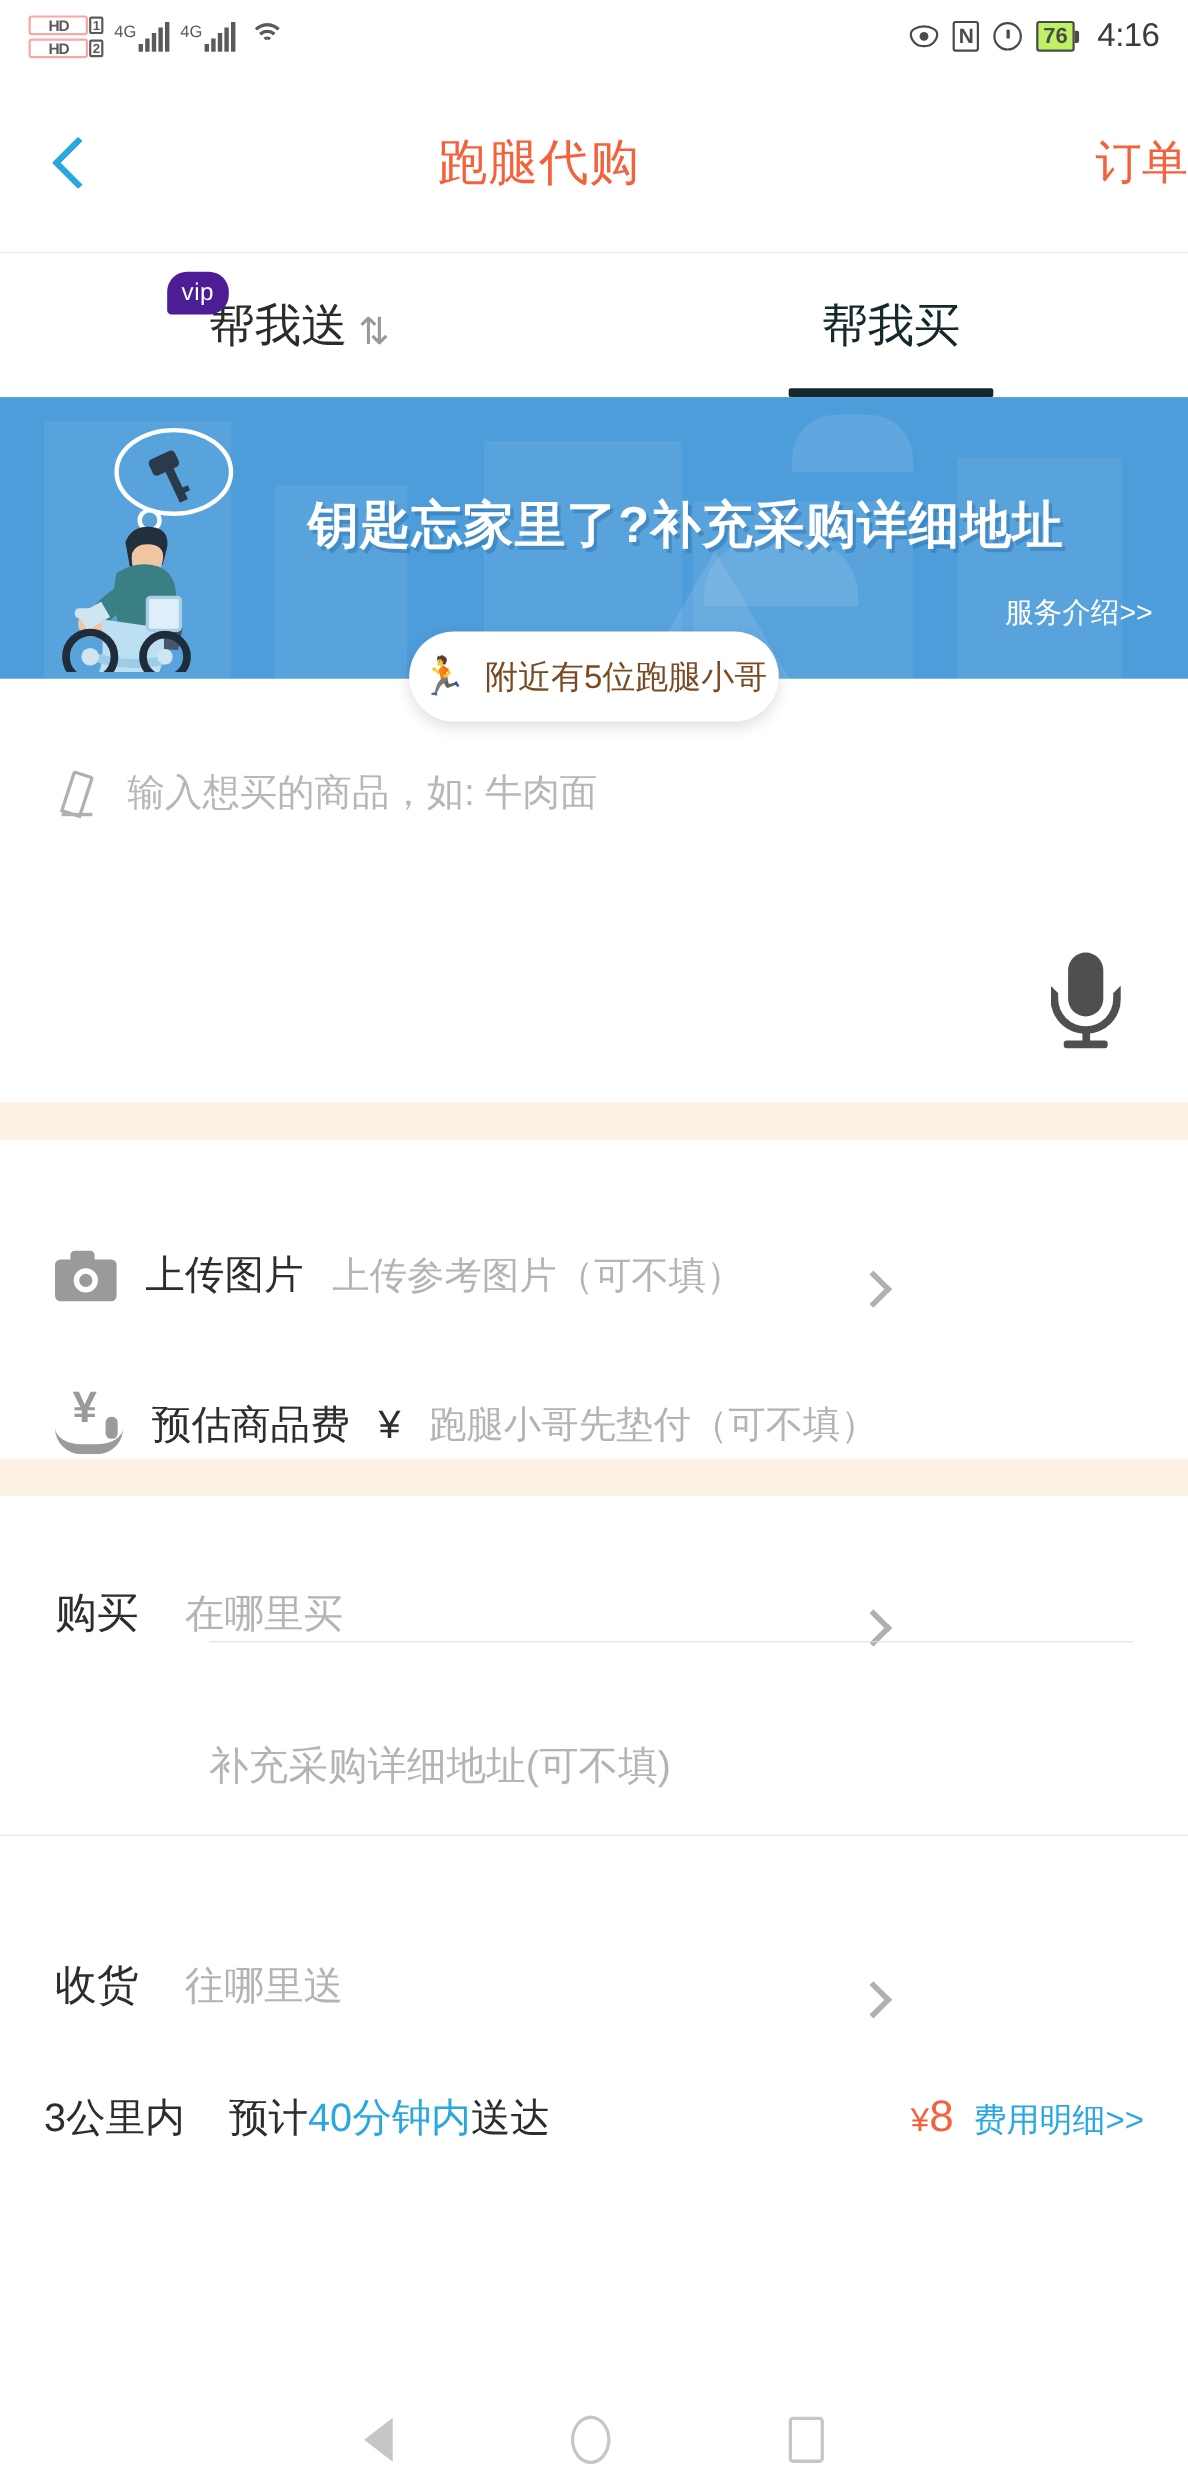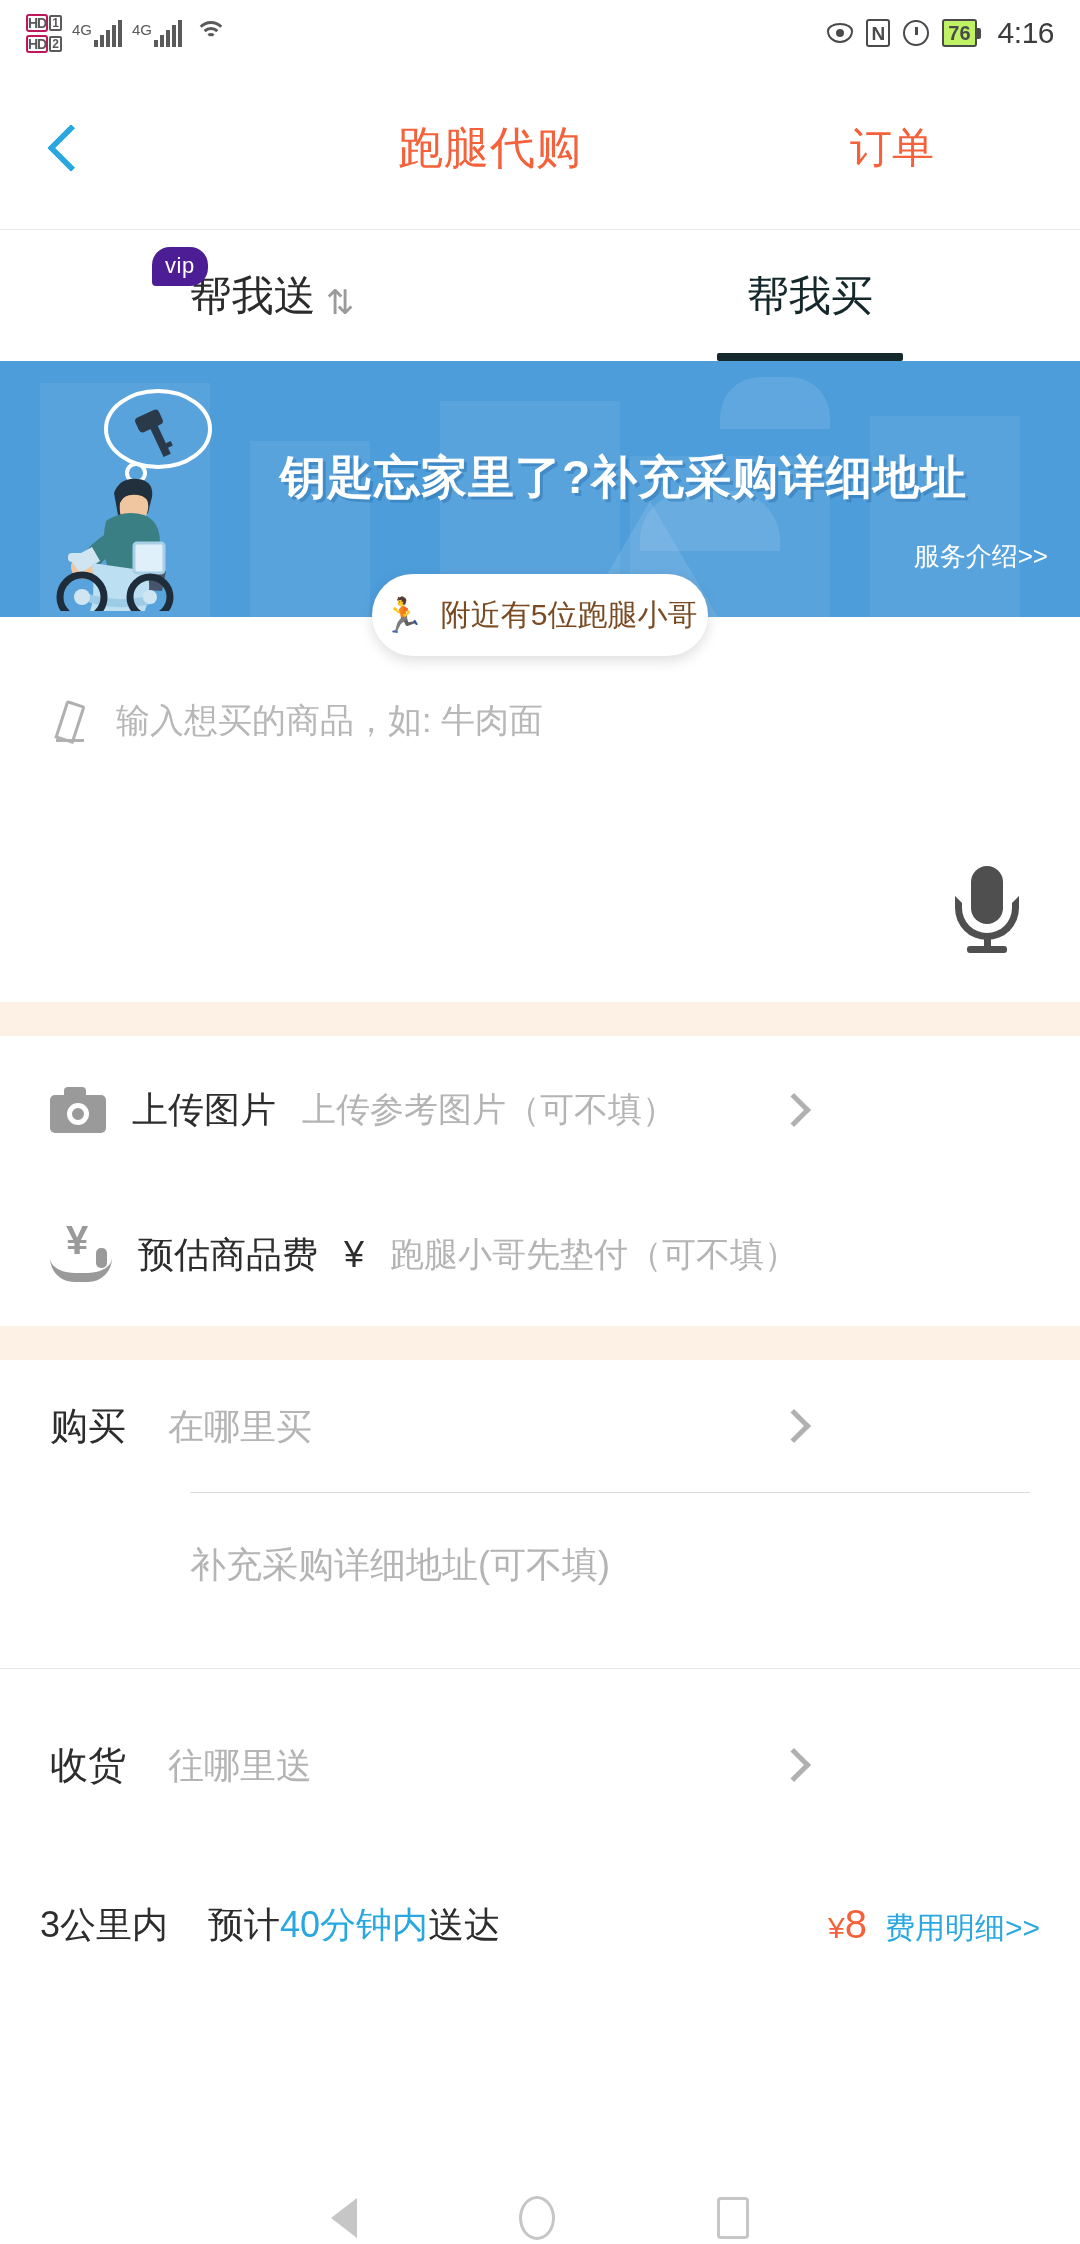--- a/index.html
+++ b/index.html
@@ -17,21 +17,21 @@
     display:flex; align-items:center; justify-content:space-between;
     padding:0 26px;
   }
   .sb-left { display:flex; align-items:center; gap:6px; }
   .hd-stack { display:flex; flex-direction:column; gap:3px; }
   .hd-box {
     display:flex; align-items:center; gap:1px;
     font-size:15px; font-weight:bold; color:#5a5a5a; line-height:1;
   }
   .hd-tag {
-    border:2px solid #be185d; border-radius:3px; padding:0px 0;
+    border:2px solid #fca5a5; border-radius:3px; padding:0px 16px;
     font-size:14px; letter-spacing:-1px;
   }
   .hd-num { font-size:12px; border:2px solid #5a5a5a; border-radius:2px; padding:0 1px; }
   .sig-grp { display:flex; align-items:flex-end; gap:2px; margin-left:4px; }
   .sig-4g { font-size:15px; color:#5a5a5a; font-weight:normal; align-self:flex-start; margin-top:2px;}
   .bars { display:flex; align-items:flex-end; gap:2px; height:28px; }
   .bars i { width:4px; background:#5a5a5a; display:block; }
   .bars i:nth-child(1){height:7px;} .bars i:nth-child(2){height:12px;}
   .bars i:nth-child(3){height:17px;} .bars i:nth-child(4){height:22px;}
   .bars i:nth-child(5){height:27px;}
@@ -63,21 +63,21 @@
   
   .header {
     position:absolute; top:66px; left:0; width:1080px; height:164px;
     display:flex; align-items:center; background:#fff;
     border-bottom:1px solid #e8e8e8;
   }
   .back-btn { width:130px; height:164px; display:flex; align-items:center; justify-content:center; }
   .chev-left { width:34px; height:34px; border-left:6px solid #29a8e0; border-bottom:6px solid #29a8e0;
      transform:rotate(45deg); border-radius:2px; margin-left:12px; }
   .header-title { flex:1; text-align:center; font-size:45px; color:#f4613b; letter-spacing:1px; }
-  .header-action { width:230px; text-align:left; font-size:42px; color:#f4613b; }
+  .header-action { width:230px; text-align:right; font-size:42px; color:#f4613b; }
 
   
   .tabs { position:absolute; top:231px; left:0; width:1080px; height:130px;
      display:flex; background:#fff; }
   .tab { flex:1; position:relative; display:flex; align-items:center; justify-content:center; }
   .tab-label { font-size:42px; color:#2b2b2b; display:flex; align-items:center; gap:10px; }
   .tab-active .tab-label { color:#15282b; }
   .tab-underline { position:absolute; bottom:0; left:50%; transform:translateX(-50%);
      width:186px; height:8px; background:#15282b; border-radius:2px; }
   .vip-badge {
@@ -135,21 +135,21 @@
   .mic-arc { position:absolute; left:3px; top:30px; width:64px; height:44px;
      border:7px solid #4f4f4f; border-top-color:transparent; border-radius:0 0 40px 40px; }
   .mic-stem { position:absolute; left:32px; top:70px; width:7px; height:12px; background:#4f4f4f; }
   .mic-base { position:absolute; left:15px; top:80px; width:40px; height:7px; background:#4f4f4f;
      border-radius:3px; }
 
   
   .gap-bar { position:absolute; left:0; width:1080px; height:34px; background:#fdf1e6; }
 
   
-  .row { position:absolute; left:0; width:856px; display:flex; align-items:center;
+  .row { position:absolute; left:0; width:856px; display:flex; align-items:flex-end;
      padding:0 50px; }
   .row-label { font-size:36px; color:#2d2d2d; }
   .row-sub { font-size:34px; color:#b4b4b4; }
   .chev-right { width:24px; height:24px; border-top:5px solid #b0b0b0; border-right:5px solid #b0b0b0;
      transform:rotate(45deg); }
 
   .cam-icon { width:56px; height:46px; position:relative; }
   .cam-body { position:absolute; left:0; top:8px; width:56px; height:38px; background:#9a9a9a;
      border-radius:5px; }
   .cam-bump { position:absolute; left:14px; top:0; width:22px; height:11px; background:#9a9a9a;

